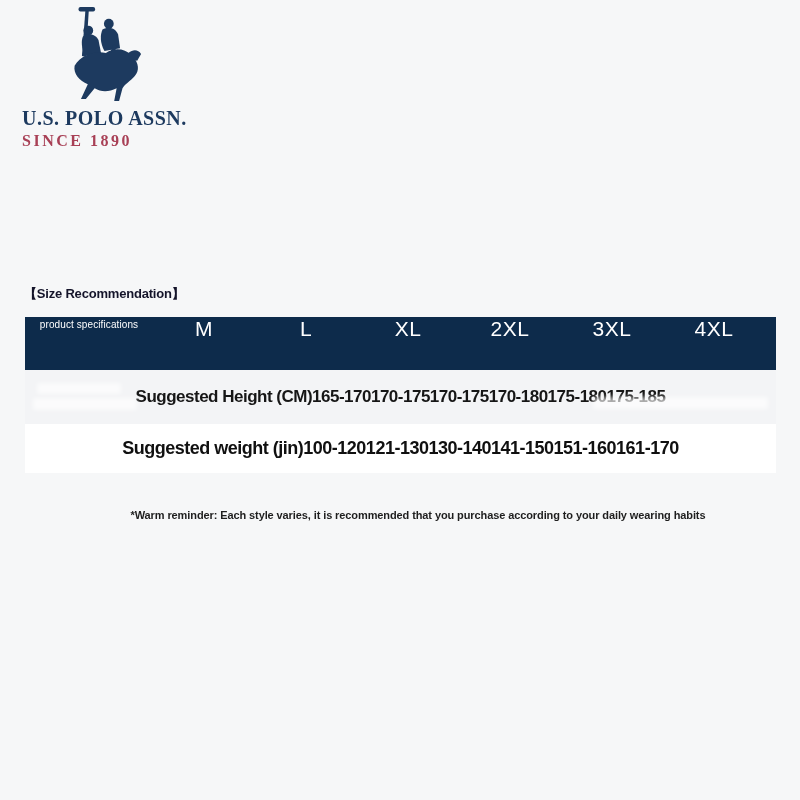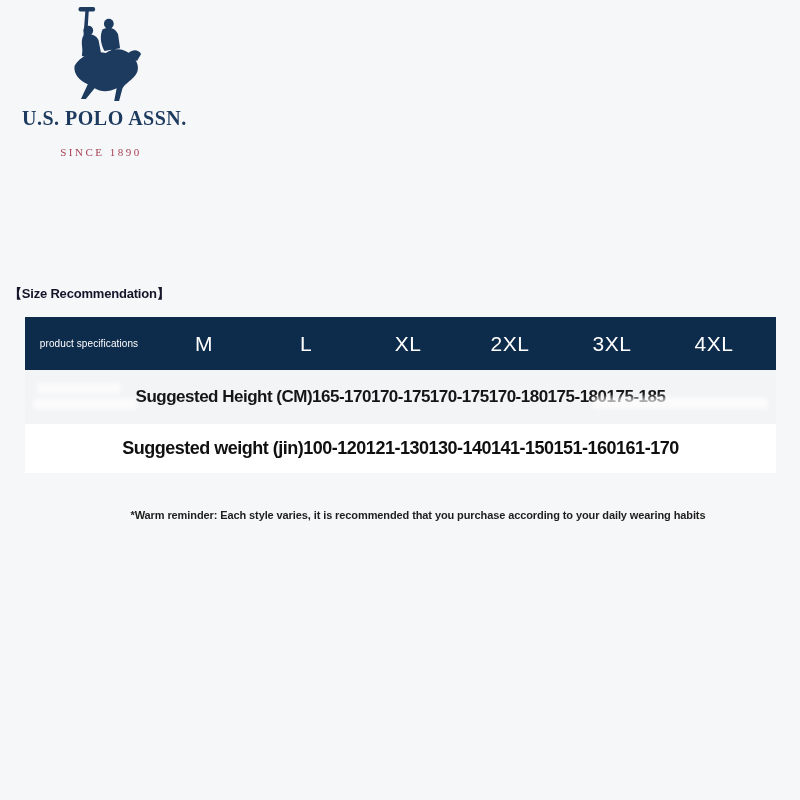--- a/index.html
+++ b/index.html
@@ -5,44 +5,44 @@
   html, body { margin: 0; padding: 0; }
   body {
     width: 800px; height: 800px;
     background: #f6f7f8;
     font-family: "Liberation Sans", sans-serif;
     position: relative;
     overflow: hidden;
   }
 
   
-  .brand { position: absolute; left: 22px; top: 4px; width: 158px; text-align: center; }
+  .brand { position: absolute; left: 22px; top: 4px; width: 158px; text-align: left; }
   .logo { display: block; margin: 0 auto; width: 88px; height: 100px; }
   .brand-name {
     font-family: "Liberation Serif", serif;
     font-weight: 700; font-size: 20px; color: #1d3a5f;
     letter-spacing: 0.5px; white-space: nowrap; margin-top: 3px;
   }
   .brand-since {
     font-family: "Liberation Serif", serif;
-    font-weight: 400; font-size: 11px; color: #a84056;
-    letter-spacing: 2.5px; margin-top: 16px;
+    font-weight: 700; font-size: 16px; color: #a84056;
+    letter-spacing: 2.5px; margin-top: 2px;
   }
 
   
   .section-title {
-    position: absolute; left: 9px; top: 285px;
+    position: absolute; left: 24px; top: 285px;
     font-size: 13px; font-weight: 700; color: #14142a; letter-spacing: -0.2px;
     white-space: nowrap;
   }
 
   
   .size-table { position: absolute; left: 25px; top: 317px; width: 751px; }
   .thead {
-    display: flex; align-items: center;
+    display: flex; align-items: flex-start;
     background: #0d2b4b; height: 53px;
     padding-right: 11px; box-sizing: border-box;
   }
   .th-first {
     width: 128px; color: #ffffff; font-size: 10px; line-height: 15px;
     text-align: center; font-weight: 500; letter-spacing: 0.1px;
   }
   .th-size {
     flex: 1; text-align: center; color: #ffffff;
     font-size: 21px; font-weight: 500; letter-spacing: 0.5px;

